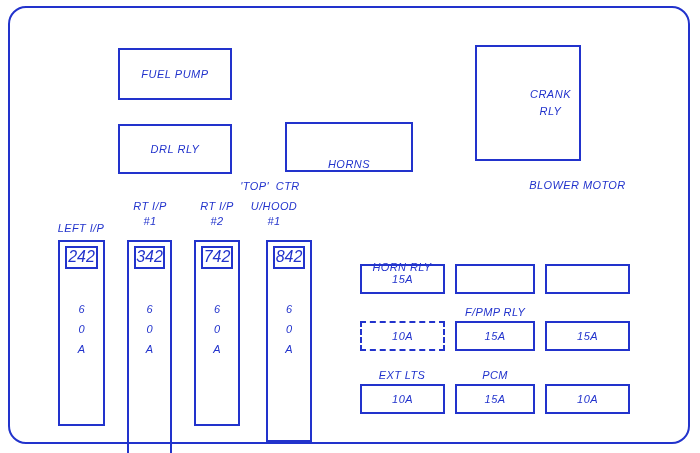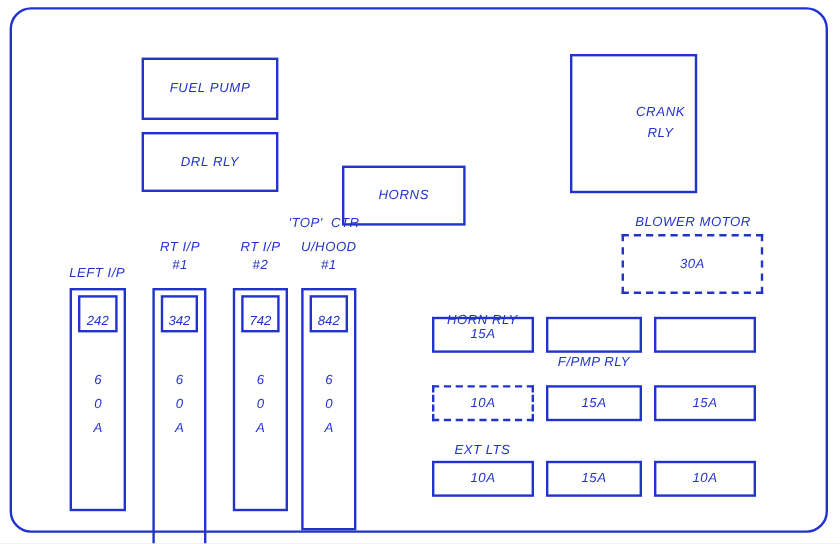--- a/index.html
+++ b/index.html
@@ -14,21 +14,21 @@
   }
   .abs{position:absolute;box-sizing:border-box;}
   .box{border:2px solid var(--line);}
   .dashed{border:2px dashed var(--line);}
   .center-txt{display:flex;align-items:center;justify-content:center;text-align:center;}
   .lbl{font-size:11px;letter-spacing:.4px;text-align:center;line-height:15px;}
   .relay{font-size:11px;letter-spacing:.5px;}
   .col-box{border:2px solid var(--line);}
   .fuse-num{
     border:2px solid var(--line);margin:4px auto 0 auto;width:76%;
-    text-align:center;font-size:11px;padding:14px 0 1px 0;box-sizing:border-box;
+    text-align:center;font-size:16px;padding:0 0 1px 0;box-sizing:border-box;
   }
   .amp-stack{margin-top:30px;text-align:center;font-size:11px;line-height:20px;}
   .amp-cell{font-size:11px;letter-spacing:.4px;}
   .pre{white-space:pre;}
 </style>
 </head>
 <body>
 
 <div id="stage">
 
@@ -39,34 +39,31 @@
   </div>
 
 
   <div class="abs box center-txt relay" style="left:475px;top:45px;width:106px;height:116px;padding-left:45px;">
     <span style="line-height:17px;">
       <span style="display:block;">CRANK</span>
       <span style="display:block;">RLY</span>
     </span>
   </div>
 
-  <div class="abs box center-txt relay" style="left:118px;top:110px;width:114px;height:50px;">
+  <div class="abs box center-txt relay" style="left:118px;top:124px;width:114px;height:50px;">
     <span>DRL RLY</span>
   </div>
 
-  <div class="abs box center-txt relay" style="left:285px;top:138px;width:103px;height:50px;">
+  <div class="abs box center-txt relay" style="left:285px;top:122px;width:128px;height:50px;align-items:flex-end;">
     <span>HORNS</span>
   </div>
 
   <div class="abs lbl" style="left:510px;top:178px;width:135px;">BLOWER MOTOR</div>
 
   <div class="abs lbl pre" style="left:205px;top:179px;width:130px;">'TOP'  CTR</div>
-  <div class="abs dashed center-txt amp-cell" style="left:518px;top:195px;width:118px;height:50px;">
-    <span>30A</span>
-  </div>
 
   <div class="abs lbl" style="left:46px;top:221px;width:70px;">
     <span>LEFT I/P</span>
   </div>
   <div class="abs col-box" style="left:58px;top:240px;width:47px;height:186px;">
     <div class="fuse-num">242</div>
     <div class="amp-stack">
       <div>6</div>
       <div>0</div>
       <div>A</div>
@@ -96,21 +93,21 @@
       <div>6</div>
       <div>0</div>
       <div>A</div>
     </div>
   </div>
 
   <div class="abs lbl" style="left:239px;top:199px;width:70px;">
     <span style="display:block;">U/HOOD</span>
     <span style="display:block;">#1</span>
   </div>
-  <div class="abs col-box" style="left:251px;top:240px;width:46px;height:202px;">
+  <div class="abs col-box" style="left:266px;top:240px;width:46px;height:202px;">
     <div class="fuse-num">842</div>
     <div class="amp-stack">
       <div>6</div>
       <div>0</div>
       <div>A</div>
     </div>
   </div>
 
   <div class="abs lbl" style="left:352px;top:260px;width:100px;">HORN RLY</div>
   <div class="abs box center-txt amp-cell" style="left:360px;top:264px;width:85px;height:30px;">
@@ -122,34 +119,35 @@
   </div>
 
   <div class="abs box center-txt amp-cell" style="left:545px;top:264px;width:85px;height:30px;">
     <span></span>
   </div>
 
   <div class="abs dashed center-txt amp-cell" style="left:360px;top:321px;width:85px;height:30px;">
     <span>10A</span>
   </div>
 
-  <div class="abs lbl" style="left:445px;top:295px;width:100px;">F/PMP RLY</div>
+  <div class="abs lbl" style="left:445px;top:305px;width:100px;">F/PMP RLY</div>
   <div class="abs box center-txt amp-cell" style="left:455px;top:321px;width:80px;height:30px;">
     <span>15A</span>
   </div>
 
   <div class="abs box center-txt amp-cell" style="left:545px;top:321px;width:85px;height:30px;">
     <span>15A</span>
   </div>
 
   <div class="abs lbl" style="left:352px;top:368px;width:100px;">EXT LTS</div>
   <div class="abs box center-txt amp-cell" style="left:360px;top:384px;width:85px;height:30px;">
     <span>10A</span>
   </div>
 
+  <div class="abs lbl" style="left:445px;top:368px;width:100px;">PCM</div>
   <div class="abs box center-txt amp-cell" style="left:455px;top:384px;width:80px;height:30px;">
     <span>15A</span>
   </div>
 
   <div class="abs box center-txt amp-cell" style="left:545px;top:384px;width:85px;height:30px;">
     <span>10A</span>
   </div>
 
 </div>
 

